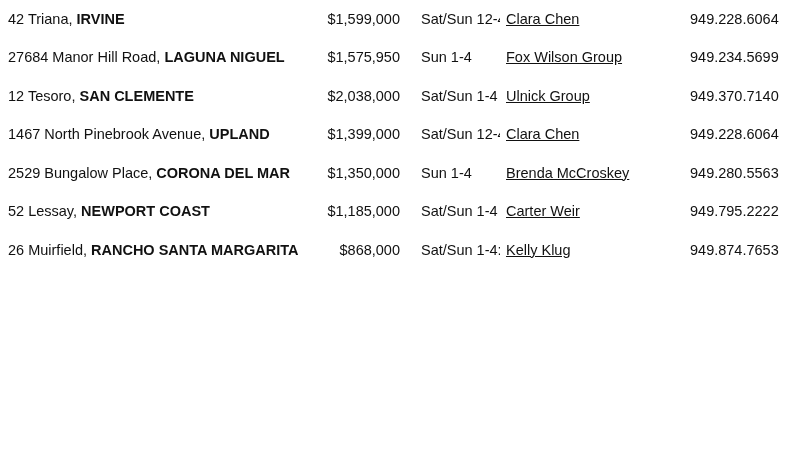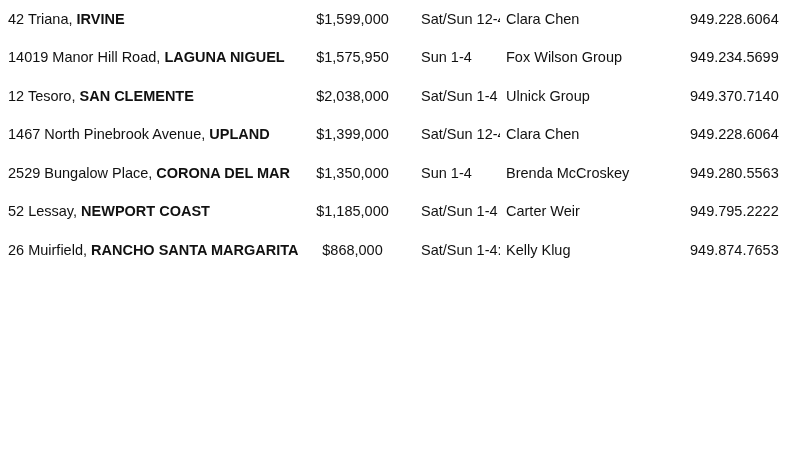--- a/index.html
+++ b/index.html
@@ -30,32 +30,33 @@
     white-space: nowrap;
     overflow: hidden;
   }
   .col-address {
     width: 305px;
     padding-left: 8px !important;
     box-sizing: border-box;
   }
   .col-price {
     width: 95px;
-    text-align: center;
+    text-align: right;
     box-sizing: border-box;
   }
   .col-time {
     width: 100px;
     padding-left: 21px !important;
     box-sizing: border-box;
   }
   .col-agent {
     width: 190px;
     padding-left: 6px !important;
     box-sizing: border-box;
+    text-decoration: underline;
   }
   .col-phone {
     width: 109px;
     text-align: left;
     padding-right: 10px !important;
     box-sizing: border-box;
   }
   .street {
     font-weight: normal;
   }
@@ -69,21 +70,21 @@
 <table id="listing-table">
   <tbody>
       <tr>
         <td class="col-address"><span class="street">42 Triana, </span><span class="city">IRVINE</span></td>
         <td class="col-price">$1,599,000</td>
         <td class="col-time">Sat/Sun 12-4</td>
         <td class="col-agent">Clara Chen</td>
         <td class="col-phone">949.228.6064</td>
       </tr>
       <tr>
-        <td class="col-address"><span class="street">14019 Manor Hill Road, </span><span class="city">LAGUNA NIGUEL</span></td>
+        <td class="col-address"><span class="street">27684 Manor Hill Road, </span><span class="city">LAGUNA NIGUEL</span></td>
         <td class="col-price">$1,575,950</td>
         <td class="col-time">Sun 1-4</td>
         <td class="col-agent">Fox Wilson Group</td>
         <td class="col-phone">949.234.5699</td>
       </tr>
       <tr>
         <td class="col-address"><span class="street">12 Tesoro, </span><span class="city">SAN CLEMENTE</span></td>
         <td class="col-price">$2,038,000</td>
         <td class="col-time">Sat/Sun 1-4</td>
         <td class="col-agent">Ulnick Group</td>

